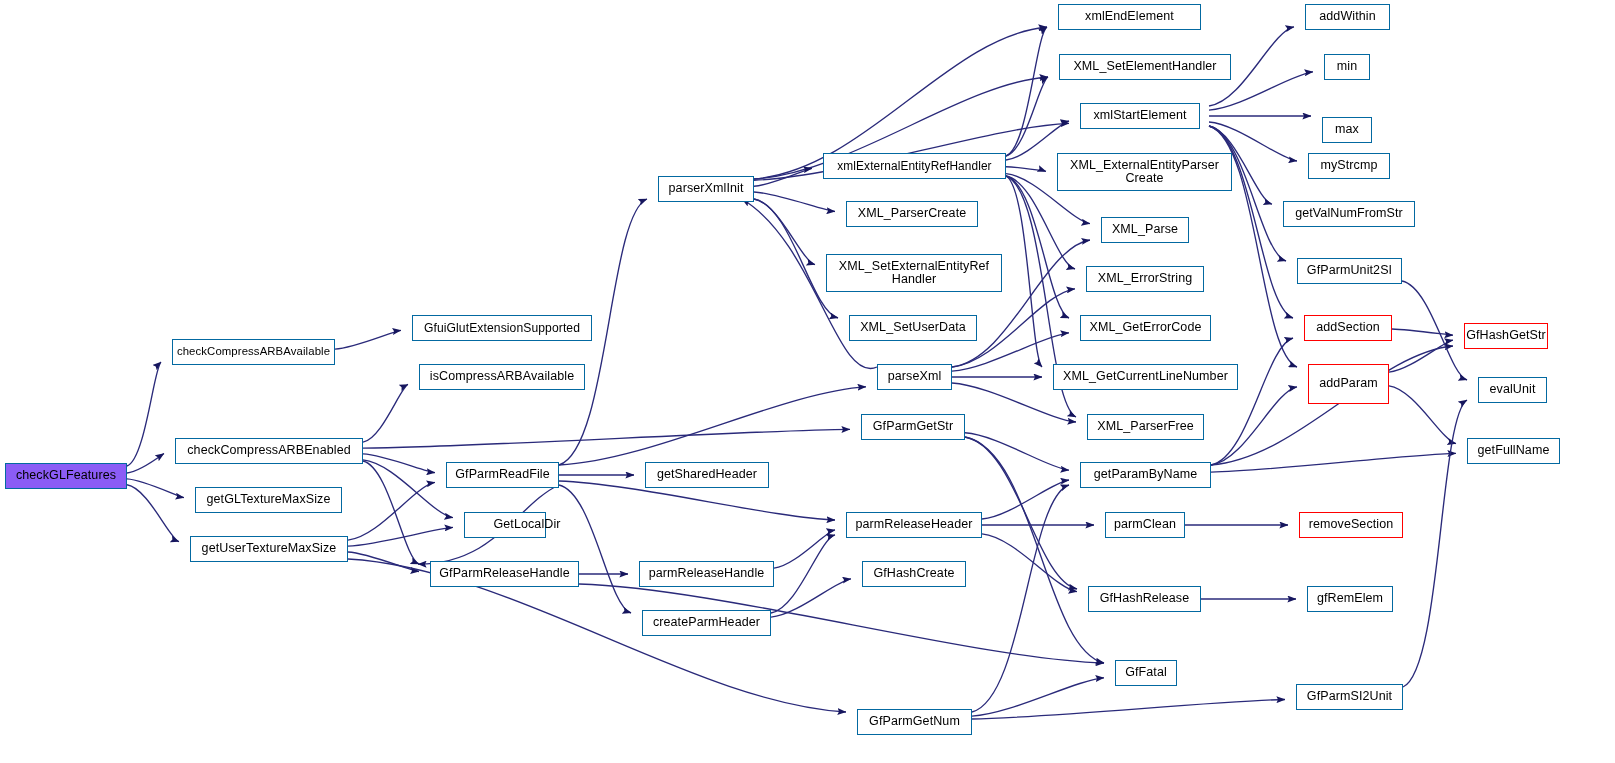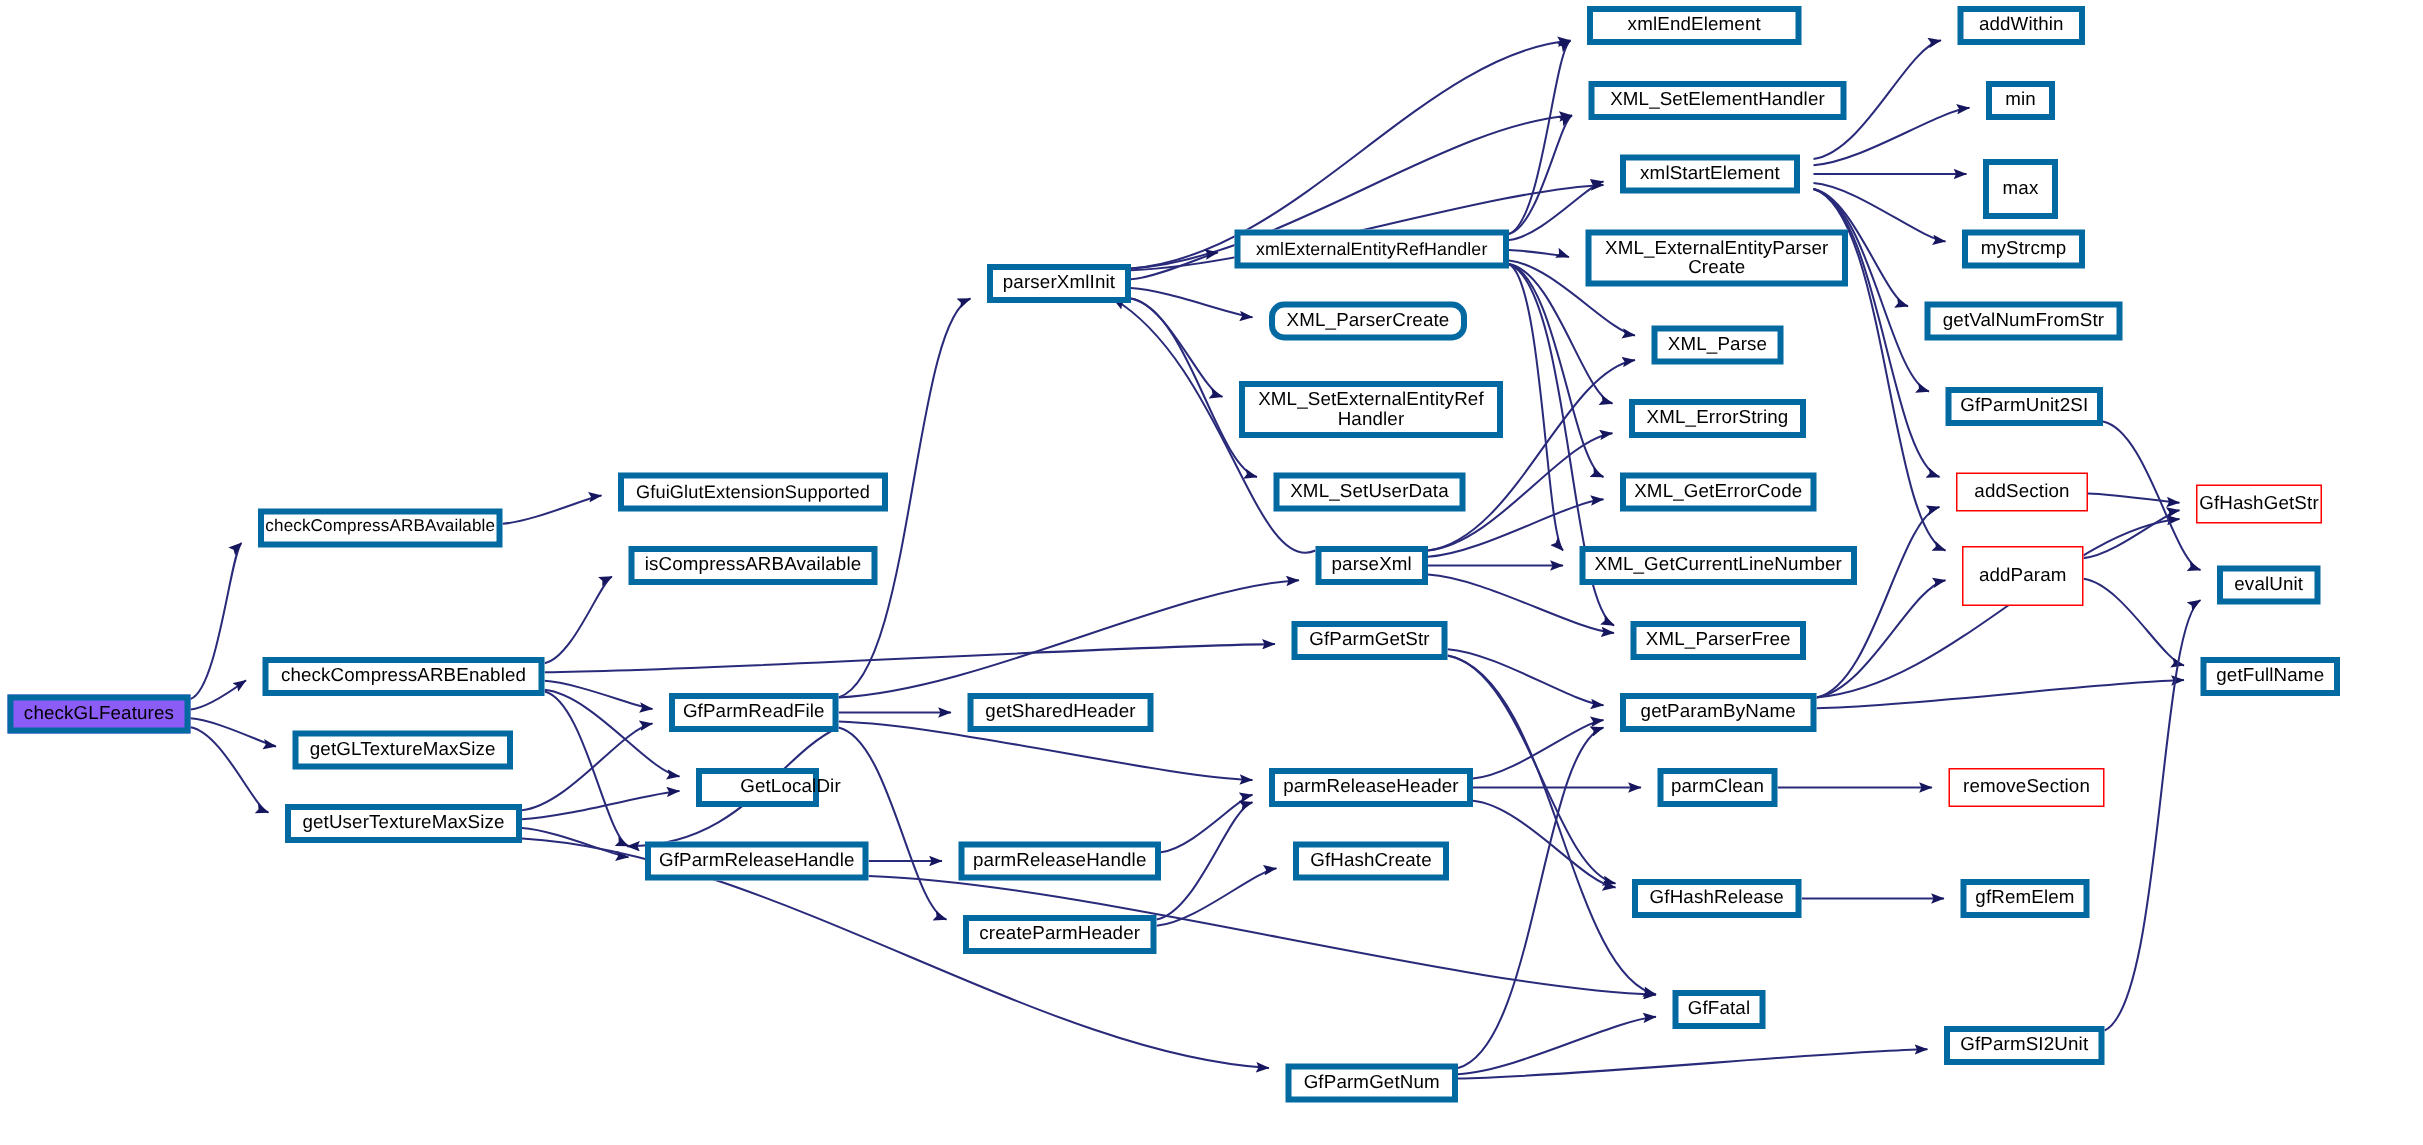--- a/index.html
+++ b/index.html
@@ -1,19 +1,19 @@
 <!DOCTYPE html>
 <html><head>
 <meta charset="utf-8">
 <style>
   html,body{margin:0;padding:0;background:#ffffff;}
   #canvas{position:relative;width:1615px;height:763px;background:#ffffff;
           font-family:"Liberation Sans","DejaVu Sans",sans-serif;overflow:hidden;}
   svg#edges{position:absolute;left:0;top:0;width:1615px;height:763px;}
-  .node{position:absolute;box-sizing:border-box;border:4px solid #0369a1;
+  .node{position:absolute;box-sizing:border-box;border:1px solid #0369a1;
         background:#ffffff;color:#000000;display:flex;align-items:center;
         justify-content:center;text-align:center;line-height:1.05;
         font-size:12.5px;white-space:pre-line;letter-spacing:0.1px;}
   .node.hl{background:#8b5cf6;}
   .node.red{border:1px solid #ff0000;}
   .node .lbl{display:block;padding:0 3px;}
 </style>
 </head>
 <body>
 
@@ -109,21 +109,21 @@
       <div class="node" style="left: 412px; top: 315px; width: 180px; height: 26px; font-size: 12.1237px;"><span class="lbl">GfuiGlutExtensionSupported</span></div>
       <div class="node" style="left: 419px; top: 364px; width: 166px; height: 26px;"><span class="lbl">isCompressARBAvailable</span></div>
       <div class="node" style="left: 446px; top: 462px; width: 113px; height: 26px;"><span class="lbl">GfParmReadFile</span></div>
       <div class="node" style="left: 464px; top: 512px; width: 82px; height: 26px; padding-left: 44px;"><span class="lbl">GetLocalDir</span></div>
       <div class="node" style="left: 430px; top: 561px; width: 149px; height: 26px;"><span class="lbl">GfParmReleaseHandle</span></div>
       <div class="node" style="left: 645px; top: 462px; width: 124px; height: 26px;"><span class="lbl">getSharedHeader</span></div>
       <div class="node" style="left: 639px; top: 561px; width: 135px; height: 26px;"><span class="lbl">parmReleaseHandle</span></div>
       <div class="node" style="left: 642px; top: 610px; width: 129px; height: 26px;"><span class="lbl">createParmHeader</span></div>
       <div class="node" style="left: 658px; top: 176px; width: 96px; height: 26px;"><span class="lbl">parserXmlInit</span></div>
       <div class="node" style="left: 823px; top: 153px; width: 183px; height: 26px; font-size: 11.876px;"><span class="lbl">xmlExternalEntityRefHandler</span></div>
-      <div class="node" style="left: 846px; top: 201px; width: 132px; height: 26px; border-radius: 10px;"><span class="lbl">XML_ParserCreate</span></div>
+      <div class="node" style="left: 846px; top: 201px; width: 132px; height: 26px;"><span class="lbl">XML_ParserCreate</span></div>
       <div class="node" style="left: 826px; top: 254px; width: 176px; height: 38px;"><span class="lbl">XML_SetExternalEntityRef
 Handler</span></div>
       <div class="node" style="left: 849px; top: 315px; width: 128px; height: 26px;"><span class="lbl">XML_SetUserData</span></div>
       <div class="node" style="left: 877px; top: 364px; width: 75px; height: 26px;"><span class="lbl">parseXml</span></div>
       <div class="node" style="left: 861px; top: 414px; width: 104px; height: 26px;"><span class="lbl">GfParmGetStr</span></div>
       <div class="node" style="left: 846px; top: 512px; width: 136px; height: 26px;"><span class="lbl">parmReleaseHeader</span></div>
       <div class="node" style="left: 862px; top: 561px; width: 104px; height: 26px;"><span class="lbl">GfHashCreate</span></div>
       <div class="node" style="left: 857px; top: 709px; width: 115px; height: 26px;"><span class="lbl">GfParmGetNum</span></div>
       <div class="node" style="left: 1058px; top: 4px; width: 143px; height: 26px;"><span class="lbl">xmlEndElement</span></div>
       <div class="node" style="left: 1059px; top: 54px; width: 172px; height: 26px;"><span class="lbl">XML_SetElementHandler</span></div>
@@ -134,21 +134,21 @@
       <div class="node" style="left: 1086px; top: 266px; width: 118px; height: 26px;"><span class="lbl">XML_ErrorString</span></div>
       <div class="node" style="left: 1080px; top: 315px; width: 131px; height: 26px;"><span class="lbl">XML_GetErrorCode</span></div>
       <div class="node" style="left: 1053px; top: 364px; width: 185px; height: 26px;"><span class="lbl">XML_GetCurrentLineNumber</span></div>
       <div class="node" style="left: 1087px; top: 414px; width: 117px; height: 26px;"><span class="lbl">XML_ParserFree</span></div>
       <div class="node" style="left: 1080px; top: 462px; width: 131px; height: 26px;"><span class="lbl">getParamByName</span></div>
       <div class="node" style="left: 1105px; top: 512px; width: 80px; height: 26px;"><span class="lbl">parmClean</span></div>
       <div class="node" style="left: 1088px; top: 586px; width: 113px; height: 26px;"><span class="lbl">GfHashRelease</span></div>
       <div class="node" style="left: 1115px; top: 660px; width: 62px; height: 26px;"><span class="lbl">GfFatal</span></div>
       <div class="node" style="left: 1305px; top: 4px; width: 85px; height: 26px;"><span class="lbl">addWithin</span></div>
       <div class="node" style="left: 1324px; top: 54px; width: 46px; height: 26px;"><span class="lbl">min</span></div>
-      <div class="node" style="left: 1322px; top: 106px; width: 50px; height: 40px;"><span class="lbl">max</span></div>
+      <div class="node" style="left: 1322px; top: 117px; width: 50px; height: 26px;"><span class="lbl">max</span></div>
       <div class="node" style="left: 1308px; top: 153px; width: 82px; height: 26px;"><span class="lbl">myStrcmp</span></div>
       <div class="node" style="left: 1283px; top: 201px; width: 132px; height: 26px;"><span class="lbl">getValNumFromStr</span></div>
       <div class="node" style="left: 1297px; top: 258px; width: 105px; height: 26px;"><span class="lbl">GfParmUnit2SI</span></div>
       <div class="node red" style="left: 1304px; top: 315px; width: 88px; height: 26px;"><span class="lbl">addSection</span></div>
       <div class="node red" style="left: 1308px; top: 364px; width: 81px; height: 40px;"><span class="lbl">addParam</span></div>
       <div class="node red" style="left: 1299px; top: 512px; width: 104px; height: 26px;"><span class="lbl">removeSection</span></div>
       <div class="node" style="left: 1307px; top: 586px; width: 86px; height: 26px;"><span class="lbl">gfRemElem</span></div>
       <div class="node" style="left: 1296px; top: 684px; width: 107px; height: 26px;"><span class="lbl">GfParmSI2Unit</span></div>
       <div class="node red" style="left: 1464px; top: 323px; width: 84px; height: 26px;"><span class="lbl">GfHashGetStr</span></div>
       <div class="node" style="left: 1478px; top: 377px; width: 69px; height: 26px;"><span class="lbl">evalUnit</span></div>

